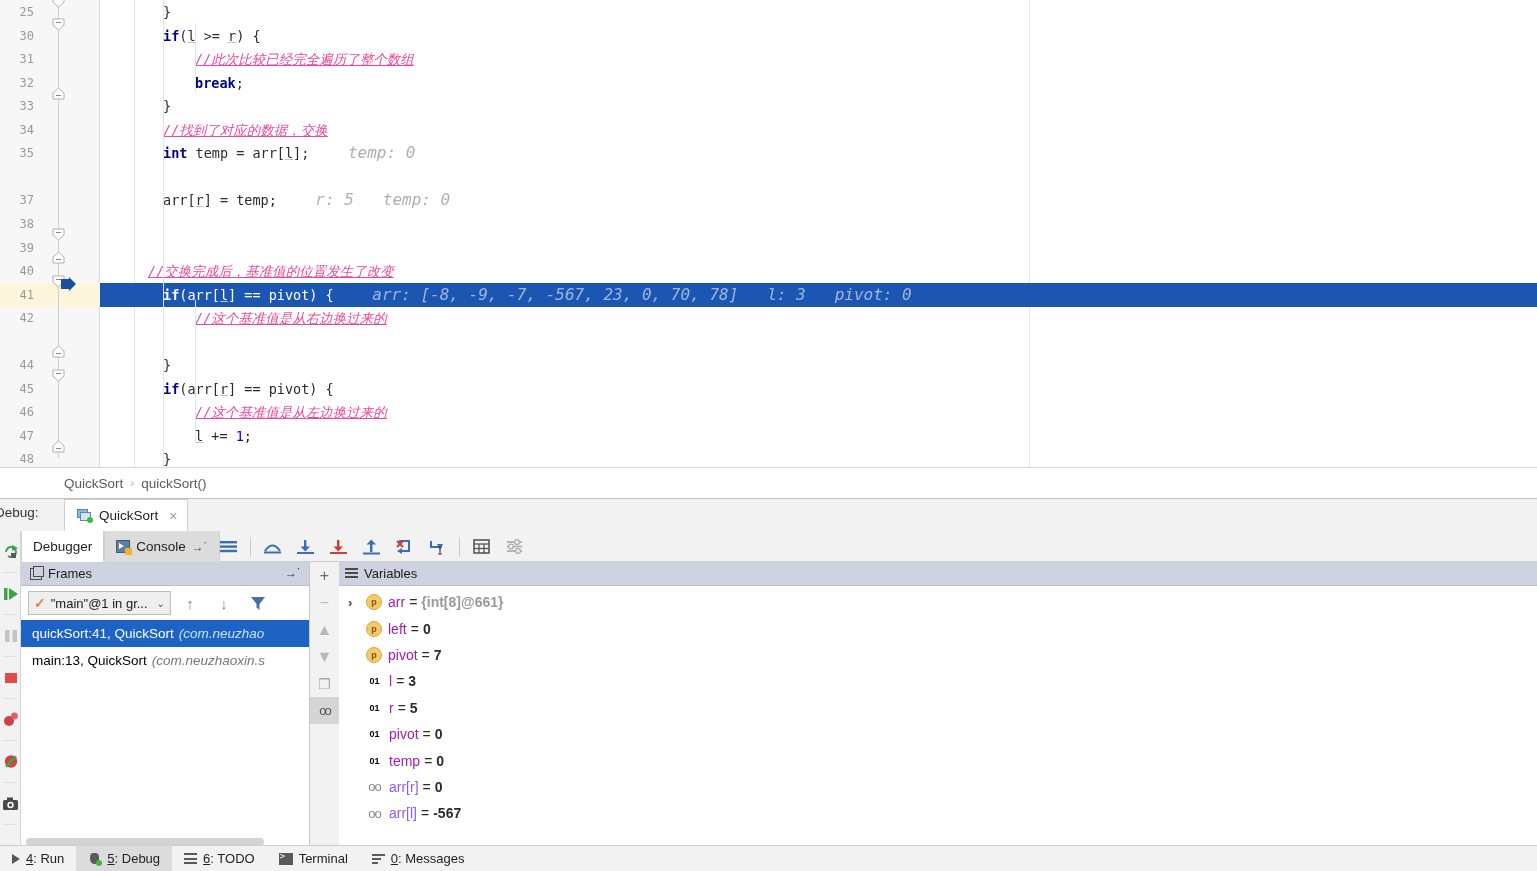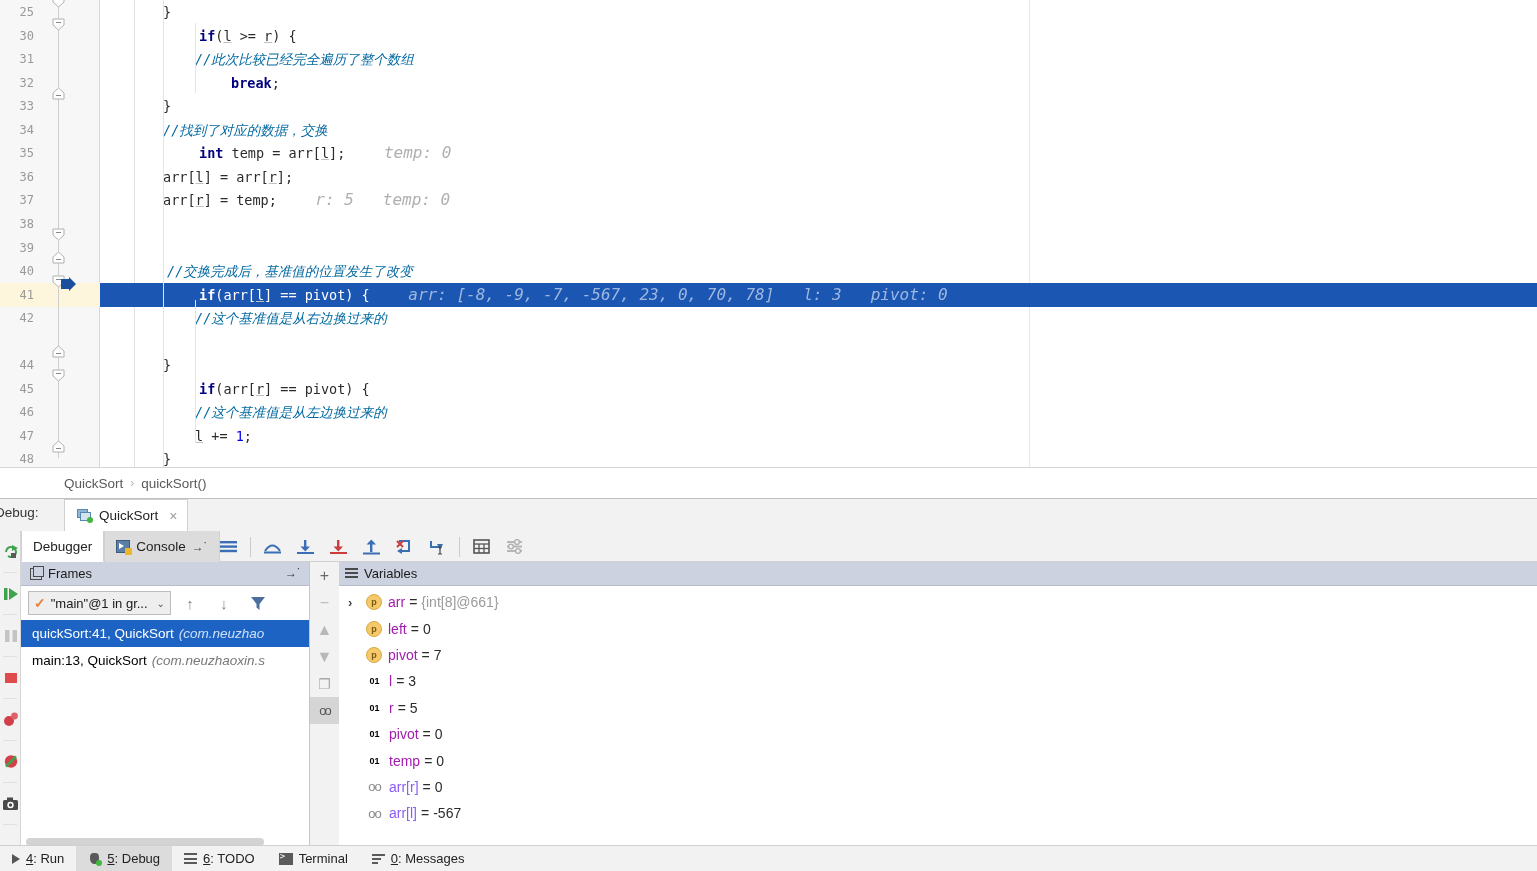--- a/index.html
+++ b/index.html
@@ -50,23 +50,23 @@
     position: absolute; left: 0; top: 0; width: 34px; text-align: right;
     font-family: "DejaVu Sans Mono", monospace; font-size: 12px;
     color: #999999;
   }
   .code {
     position: absolute; left: 163px; top: 0;
     font-family: "DejaVu Sans Mono", monospace; font-size: 13.5px;
     color: #2b2b2b; white-space: pre;
   }
   .row.current .code { color: #ffffff; }
-  .kw  { color: #000080; font-weight: bold; margin-left: 36px; }
+  .kw  { color: #000080; font-weight: bold; }
   .row.current .kw { color: #ffffff; font-weight: bold; }
-  .cmt { color: #0369a1; font-style: italic; }
+  .cmt { color: #ec4899; font-style: italic; text-decoration: underline; }
   .num { color: #0000ee; }
   .var-u { text-decoration: underline; text-decoration-color: #c0c0c0; }
   .hint {
     font-family: "DejaVu Sans Mono", monospace; font-size: 16px;
     font-style: italic; color: #b0b0b0;
   }
   .row.current .hint { color: #9fb8e0; }
   .indent-guide {
     position: absolute; width: 1px; background: #e4e4e4;
   }
@@ -258,21 +258,21 @@
     background: #f5c86a; color: #7a5a10; border-radius: 50%;
     width: 16px; height: 16px; border: 1px solid #d9a93f;
   }
   .badge.oo {
     background: transparent; color: #8a8a8a; font-size: 13px; font-weight: normal;
     letter-spacing: -1px;
   }
   .vname { color: #a21caf; }
   .vname.link { color: #8b5cf6; }
   .veq { color: #2b2b2b; margin: 0 4px; }
-  .vval { color: #2b2b2b; }
+  .vval { color: #2b2b2b; font-weight: bold; }
   .vval.ref { color: #9a9a9a; }
 
   
   #left-rail {
     position: absolute; left: 0; top: 32px; width: 21px; height: 341px;
     background: #f2f2f2; border-right: 1px solid #d6d6d6;
   }
   .lr-btn { width: 21px; height: 41px; display: flex; align-items: center; justify-content: center; }
   .lr-sep { height: 1px; background: #e0e0e0; margin: 0 3px; }
 
@@ -338,38 +338,34 @@
           <div class="code" style="left:163px"><span>}</span></div>
         </div>
         <div class="row" style="top: 117.8px;">
           <div class="lnum">34</div>
           <div class="code" style="left:163px"><span><span class="cmt">//找到了对应的数据，交换</span></span></div>
         </div>
         <div class="row" style="top: 141.3px;">
           <div class="lnum">35</div>
           <div class="code" style="left:163px"><span><span class="kw">int</span> temp = arr[<span class="var-u">l</span>];</span><span class="hint">    temp: 0</span></div>
         </div>
-        <div class="row" style="top: 164.8px;">
-          <div class="lnum">36</div>
-          <div class="code" style="left:163px"><span>arr[<span class="var-u">l</span>] = arr[<span class="var-u">r</span>];</span></div>
-        </div>
         <div class="row" style="top: 188.4px;">
           <div class="lnum">37</div>
           <div class="code" style="left:163px"><span>arr[<span class="var-u">r</span>] = temp;</span><span class="hint">    r: 5   temp: 0</span></div>
         </div>
         <div class="row" style="top: 212px;">
           <div class="lnum">38</div>
           <div class="code" style="left:163px"><span></span></div>
         </div>
         <div class="row" style="top: 235.5px;">
           <div class="lnum">39</div>
         </div>
         <div class="row" style="top: 259.1px;">
           <div class="lnum">40</div>
-          <div class="code" style="left:167px"><span><span class="cmt">//交换完成后，基准值的位置发生了改变</span></span></div>
+          <div class="code" style="left:148px"><span><span class="cmt">//交换完成后，基准值的位置发生了改变</span></span></div>
         </div>
         <div class="row current" style="top: 282.6px;">
           <div class="rowbg"></div>
           <div class="lnbg"></div>
           <div class="lnum">41</div>
           <div class="code" style="left:163px"><span><span class="kw">if</span>(arr[<span class="var-u">l</span>] == pivot) {</span><span class="hint">    arr: [-8, -9, -7, -567, 23, 0, 70, 78]   l: 3   pivot: 0</span></div>
         </div>
         <div class="row" style="top: 306.2px;">
           <div class="lnum">42</div>
           <div class="code" style="left:195px"><span><span class="cmt">//这个基准值是从右边换过来的</span></span></div>

